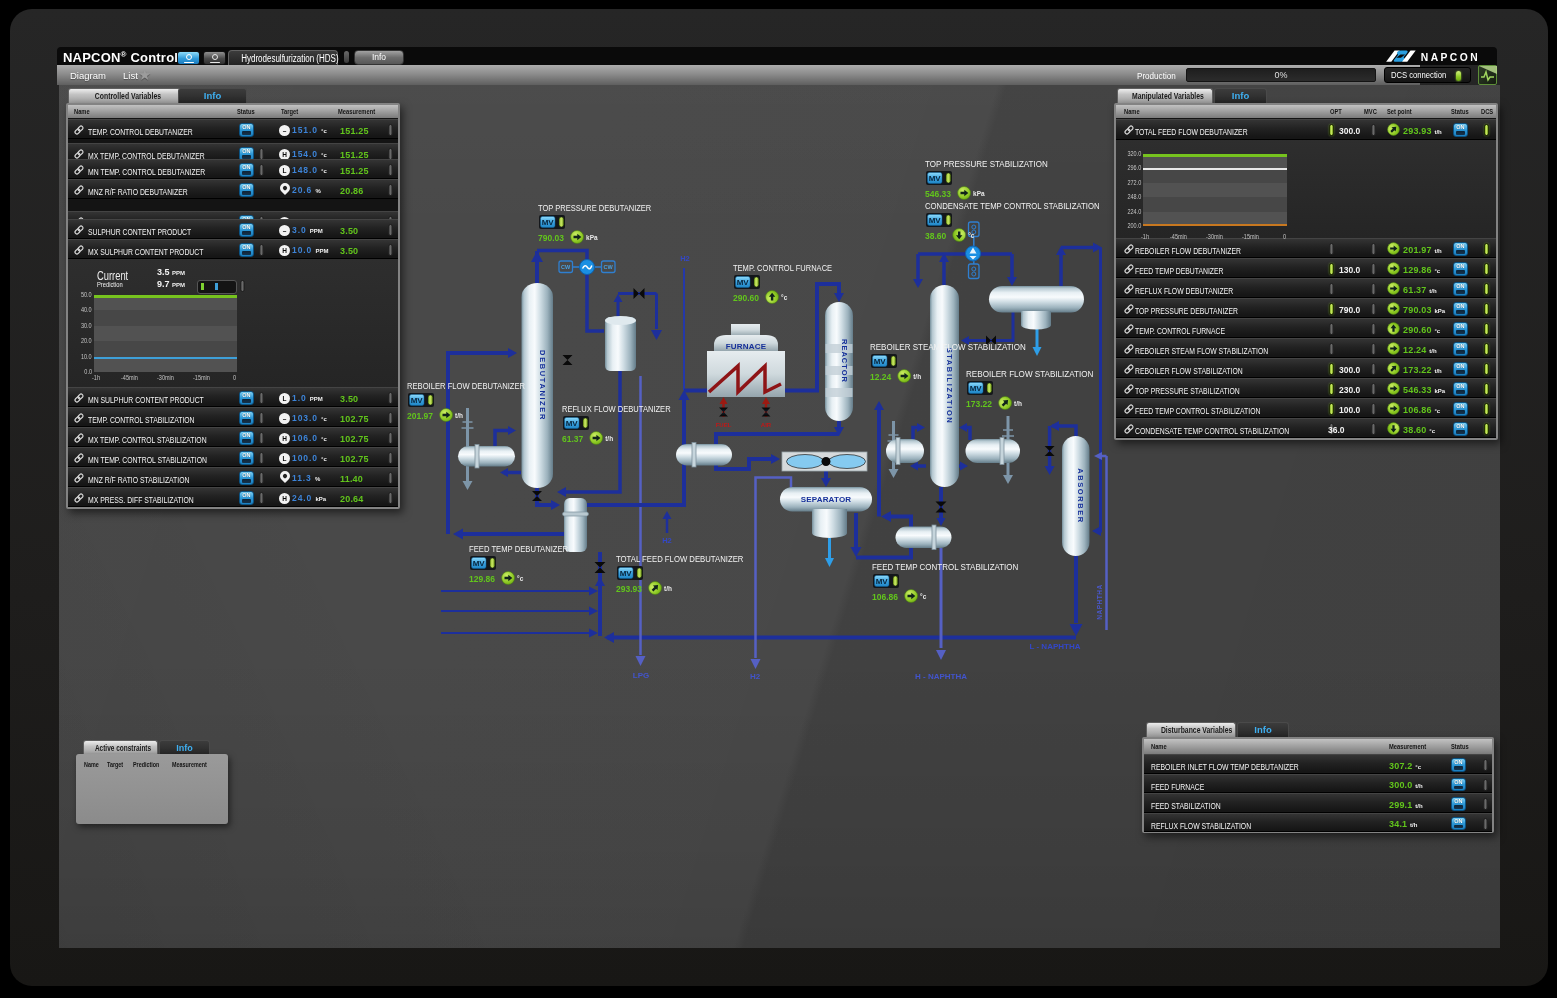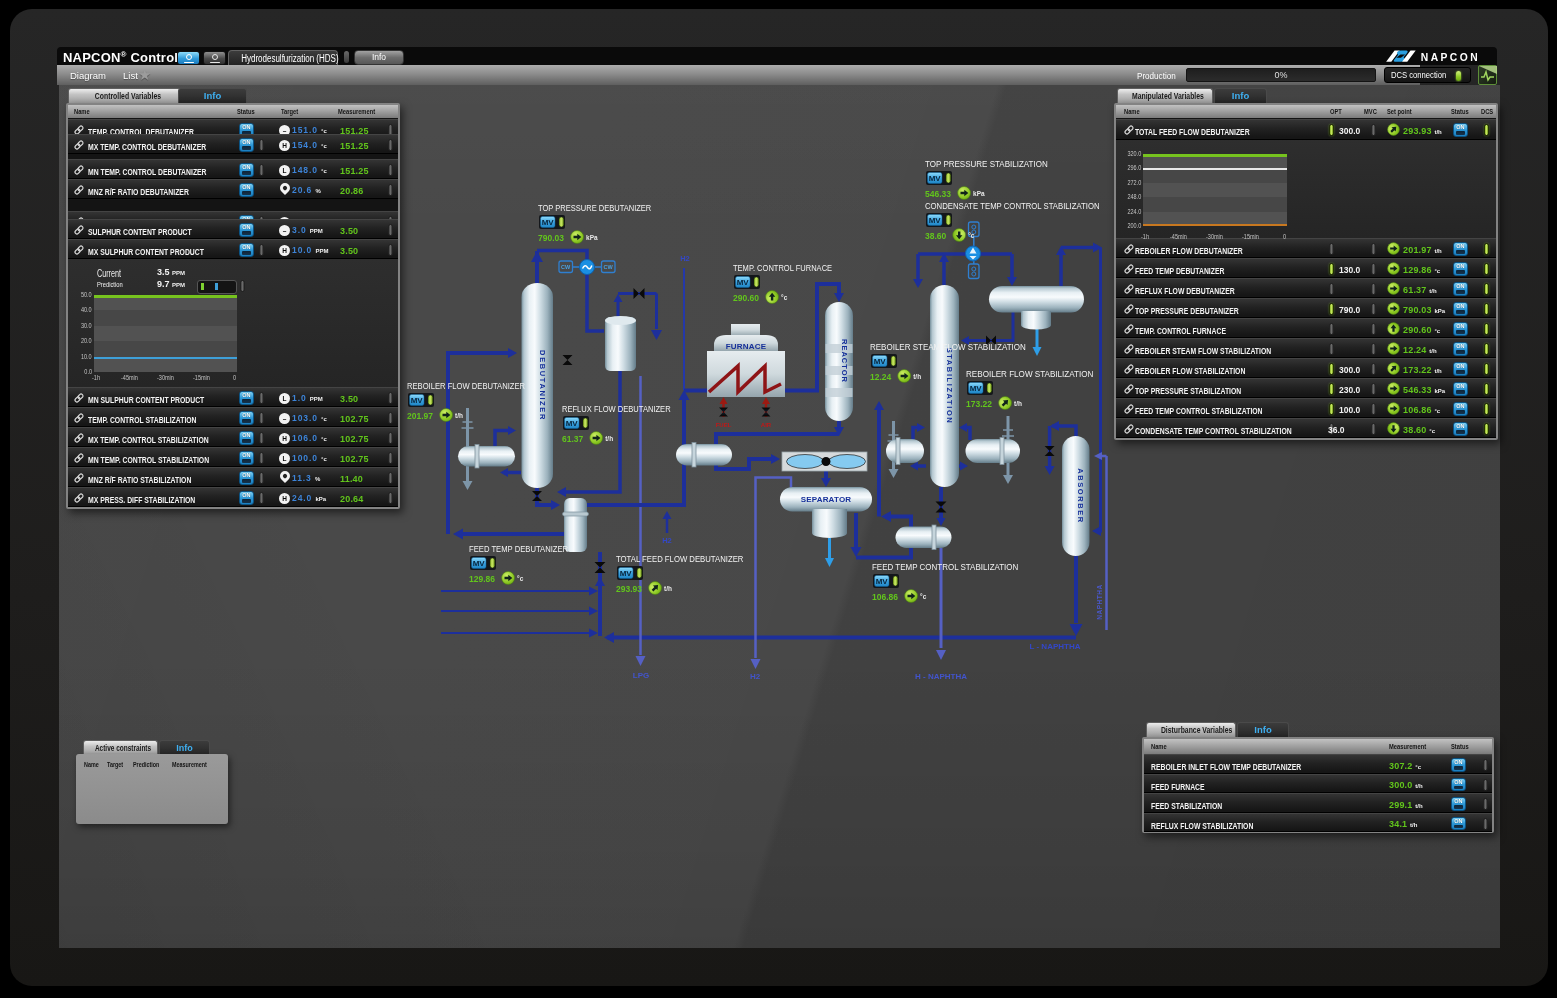--- a/index.html
+++ b/index.html
@@ -446,21 +446,21 @@
   </svg>
 <style>
 .tab{position:absolute;height:15px;border-radius:3px 3px 0 0;font-size:9.5px;font-weight:bold;text-align:center}
 .tsel{background:linear-gradient(180deg,#ededed,#c2c2c2 40%,#9e9e9e);color:#1a1a1a;border:1px solid #5f5f5f;border-bottom:none;line-height:14px}
 .tinf{background:linear-gradient(180deg,#3c3c3c,#262626);color:#3fb0f2;border:1px solid #4a4a4a;border-bottom:none;line-height:14px}
 .panel{position:absolute;background:#141414;border:2px solid #838383;border-radius:2px;box-shadow:3px 4px 9px rgba(0,0,0,.55)}
 .phead{position:absolute;left:0;top:0;width:100%;height:13px;background:linear-gradient(180deg,#c2c2c2,#a2a2a2 45%,#7b7b7b)}
 .ph{position:absolute;top:2px;color:#141414;font-weight:bold;font-size:8px;white-space:nowrap;transform:scaleX(.72);transform-origin:0 50%}
 .prow{position:absolute;left:0;width:100%;height:20px;background:linear-gradient(180deg,#343434,#222 45%,#161616 90%);border-top:1px solid #444;border-bottom:1px solid #000}
 .sx{display:inline-block;transform:scaleX(.72);transform-origin:0 50%;white-space:nowrap}
-.name{position:absolute;top:6px;color:#f4f4f4;font-size:9.5px;font-weight:bold}
+.name{position:absolute;top:6px;color:#f4f4f4;font-size:9.5px;font-weight:normal}
 .lk{position:absolute;top:5px;width:10px;height:10px}
 .onb{position:absolute;top:3px;width:14.5px;height:13.5px;border-radius:3px;background:linear-gradient(180deg,#7fd4f8,#2d97d6 50%,#1b7fc0);border:1px solid #0b5384}
 .onb i{display:block;font-style:normal;font-size:5.5px;font-weight:bold;color:#fff;text-align:center;line-height:6.5px;text-shadow:0 0 1px #046}
 .onb b{display:block;margin:0.5px auto 0;width:9.5px;height:3.5px;background:linear-gradient(180deg,#0d2438,#16334c);border-radius:1px;position:relative}
 .gp{position:absolute;width:5px;height:12px;border-radius:2.5px;background:linear-gradient(90deg,#3a3a3a,#6f6f6f 45%,#333);border:0.5px solid #222;top:4px}
 .lp{position:absolute;width:5px;height:12.5px;border-radius:2.5px;background:linear-gradient(90deg,#7fae1c,#cdeb66 45%,#6f9a16);border:0.5px solid #243105;top:3.5px;box-shadow:0 0 2px rgba(150,220,50,.5)}
 .ci{position:absolute;top:4.5px;width:11px;height:11px;border-radius:50%;background:#f2f2f2;color:#0a0a0a;font-size:6.5px;font-weight:bold;text-align:center;line-height:11.5px}
 .pin{position:absolute;top:3px;width:10px;height:10px;background:#f2f2f2;border-radius:50% 50% 0 50%;transform:rotate(45deg)}
 .pin u{position:absolute;left:3.2px;top:3.2px;width:3.4px;height:3.4px;border-radius:50%;background:#222}
 .tval{position:absolute;top:5px;color:#3d84d8;font-size:8.5px;font-weight:bold;letter-spacing:0.9px}
@@ -504,21 +504,21 @@
       <span class="name" style="left:20px"><span class="sx">TEMP. CONTROL DEBUTANIZER</span></span>
       <div class="onb" style="left:171px">
         <i>ON</i>
         <b></b>
       </div>
       <div class="ci" style="left:211px">–</div>
       <span class="tval" style="left:224px">151.0 <span class="un">°c</span></span>
       <span class="mval" style="left:272px">151.25</span>
       <div class="gp" style="left:320px"></div>
     </div>
-    <div class="prow" style="top:29px">
+    <div class="prow" style="top:38px">
       <svg class="lk" style="left:6px">
         <use href="#lnk"></use>
       </svg>
       <span class="name" style="left:20px"><span class="sx">MX TEMP. CONTROL DEBUTANIZER</span></span>
       <div class="onb" style="left:171px">
         <i>ON</i>
         <b></b>
       </div>
       <div class="gp" style="left:191px"></div>
       <div class="ci" style="left:211px">H</div>
@@ -687,21 +687,21 @@
         <i>ON</i>
         <b></b>
       </div>
       <div class="gp" style="left:191px"></div>
       <div class="ci" style="left:211px">H</div>
       <span class="tval" style="left:224px">24.0 <span class="un">kPa</span></span>
       <span class="mval" style="left:272px">20.64</span>
       <div class="gp" style="left:320px"></div>
     </div>
     <div class="chart" style="top:154px;height:128px">
-      <span style="position:absolute;left:29px;top:9px;color:#eee;font-size:10px"><span class="sx">Current</span></span>
+      <span style="position:absolute;left:29px;top:9px;color:#eee;font-size:13px"><span class="sx">Current</span></span>
       <span style="position:absolute;left:89px;top:8px;color:#f2f2f2;font-size:9px;font-weight:bold">3.5 <span class="un">PPM</span></span>
       <span style="position:absolute;left:29px;top:21px;color:#eee;font-size:8px"><span class="sx">Prediction</span></span>
       <span style="position:absolute;left:89px;top:20px;color:#f2f2f2;font-size:9px;font-weight:bold">9.7 <span class="un">PPM</span></span>
       <div style="position:absolute;left:129px;top:21px;width:40px;height:14px;background:#141414;border:1.4px solid #555;border-radius:3px">
         <i style="position:absolute;left:3px;top:2px;width:2.5px;height:7px;background:#7fd131"></i>
         <i style="position:absolute;left:17px;top:2px;width:2.5px;height:7px;background:#3e9fd8"></i>
       </div>
       <div class="gp" style="left:172px;top:21px"></div>
       <div class="plot" style="left:26px;top:36px;width:143px;height:77px;background:repeating-linear-gradient(180deg,#525252 0 15.4px,#474747 15.4px 30.8px)"></div>
       <div style="position:absolute;left:26px;top:36px;width:143px;height:2.5px;background:#76c31e"></div>

